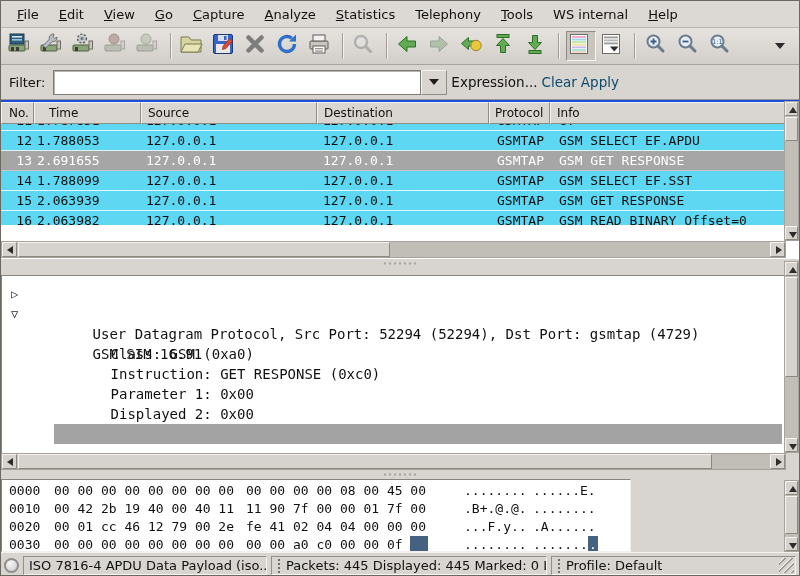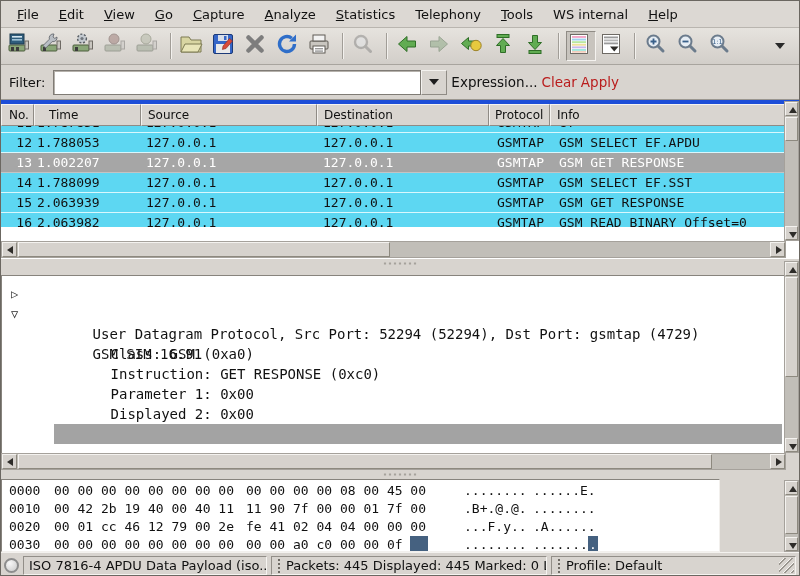--- a/index.html
+++ b/index.html
@@ -20,24 +20,24 @@
   .tsep{width:2px;height:26px;border-left:1px solid #a19d97;border-right:1px solid #f3f1ee;margin:0 5px}
   .overflow-caret{margin-left:auto;margin-right:10px;width:0;height:0;border-left:5px solid transparent;border-right:5px solid transparent;border-top:6px solid #2a2a2a}
 
   
   .filterbar{position:absolute;top:64px;left:0;right:0;height:35px;background:#d8d4cf;border-bottom:1px solid #9a968f;display:flex;align-items:center}
   .flt-label{font-size:13px;margin-left:8px}
   .flt-entry{margin-left:8px;width:368px;height:25px;border:1px solid #7f7b75;box-shadow:inset 1px 1px 0 #b5b1ab;background:#fff;font-size:13px;padding:0 4px;outline:none}
   .flt-combo{width:26px;height:25px;background:#d8d4cf;border:1px solid;border-color:#f4f2ef #8f8b85 #8f8b85 #f4f2ef;display:flex;align-items:center;justify-content:center}
   .flt-combo i{width:0;height:0;border-left:5px solid transparent;border-right:5px solid transparent;border-top:6px solid #1e1e1e}
   .flt-btn{font-size:13.5px;margin-left:4px;white-space:nowrap}
-  .flt-btn.gray{color:#b91c1c}
-
-  
-  .list-pane{position:absolute;top:99px;left:0;right:0;height:159px;background:#fff;border-top:4px solid #1d4ed8}
+  .flt-btn.gray{color:#0c4a6e}
+
+  
+  .list-pane{position:absolute;top:99px;left:0;right:0;height:159px;background:#fff;border-top:2px solid #1d4ed8}
   .hrow{position:absolute;top:0;left:0;height:22px;width:785px}
   .hcell{position:absolute;top:0;height:22px;background:#d9d5d0;border:1px solid;border-color:#f5f3f0 #8f8b85 #8f8b85 #f5f3f0;font-size:12px;line-height:20px;padding-left:6px;white-space:nowrap;overflow:hidden}
   .rows{position:absolute;top:22px;left:0;width:785px;height:101px;overflow:hidden;background:#eab308}
   .prow{position:relative;height:20px;background:#5dd7f2;border-bottom:1px solid #d9f7fd}
   .prow .cell{position:absolute;top:0;height:19px;line-height:19px;font-family:"DejaVu Sans Mono","Liberation Mono",monospace;font-size:13px;white-space:pre}
   .prow.sel{background:#a6a6a6;border-bottom-color:#c4c4c4}
   .prow.sel .cell{color:#fff}
   .prow.partial{height:7px;overflow:hidden}
   .prow.partial .cell{top:-13px}
   .prow.sliver{height:9px}
@@ -71,21 +71,21 @@
   .dline{position:relative;height:20px;line-height:20px;font-family:"DejaVu Sans Mono","Liberation Mono",monospace;font-size:14px;white-space:pre}
   .dline.partial{height:8px;overflow:hidden}
   .dtext{position:relative;display:inline-block}
   .ind0{padding-left:40px}.ind1{padding-left:58px}
   .exp{position:absolute;left:9px;top:0;font-size:12px;color:#2b2b2b}
   .exp-c::before{content:"▷"}
   .exp-e::before{content:"▽"}
   .sel-band{position:absolute;left:52px;right:3px;top:0;height:20px;background:#a3a3a3}
 
   
-  .hex-pane{position:absolute;top:478px;left:0;width:719px;height:73px;background:#fff;border:1px solid;border-color:#87837d #f2f0ed #f2f0ed #87837d;overflow:hidden;padding-top:2px}
+  .hex-pane{position:absolute;top:478px;left:0;width:630px;height:73px;background:#fff;border:1px solid;border-color:#87837d #f2f0ed #f2f0ed #87837d;overflow:hidden;padding-top:2px}
   .hx{position:relative;height:18px;line-height:18px;font-family:"DejaVu Sans Mono","Liberation Mono",monospace;font-size:13px;white-space:pre}
   .hx span{position:absolute;top:0}
   .hx-off{left:7px}.hx-h1{left:52px}.hx-h2{left:244px}.hx-a1{left:462px}.hx-a2{left:531px}
   .hx-hsel{left:408px;background:#456180;color:#fff;padding:12px 1px}
   .hx-asel{left:586px;background:#456180;color:#fff;padding:0 1px}
   .ubar{position:absolute;top:15px;height:3px;background:#456180}
   .ubar.b1{left:52px;width:354px}
   .ubar.b2{left:462px;width:123px}
 
   
@@ -309,21 +309,21 @@
       <div class="prow">
         <span class="cell c-no">12</span>
         <span class="cell c-time">1.788053</span>
         <span class="cell c-src">127.0.0.1</span>
         <span class="cell c-dst">127.0.0.1</span>
         <span class="cell c-prt">GSMTAP</span>
         <span class="cell c-inf">GSM SELECT EF.APDU</span>
       </div>
       <div class="prow sel">
         <span class="cell c-no">13</span>
-        <span class="cell c-time">1.002207</span>
+        <span class="cell c-time">2.691655</span>
         <span class="cell c-src">127.0.0.1</span>
         <span class="cell c-dst">127.0.0.1</span>
         <span class="cell c-prt">GSMTAP</span>
         <span class="cell c-inf">GSM GET RESPONSE</span>
       </div>
       <div class="prow">
         <span class="cell c-no">14</span>
         <span class="cell c-time">1.788099</span>
         <span class="cell c-src">127.0.0.1</span>
         <span class="cell c-dst">127.0.0.1</span>

